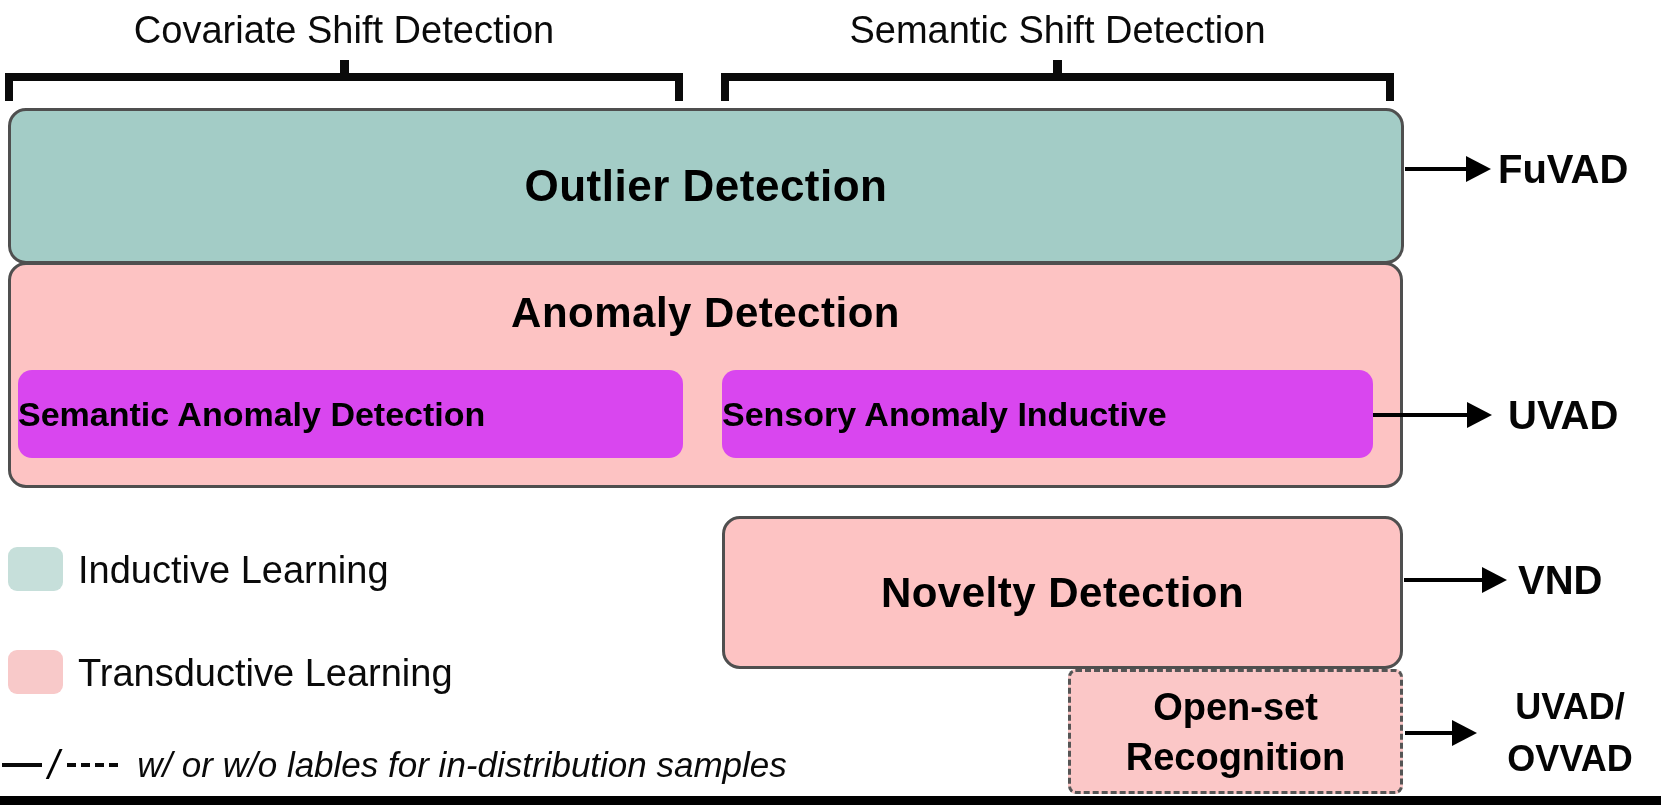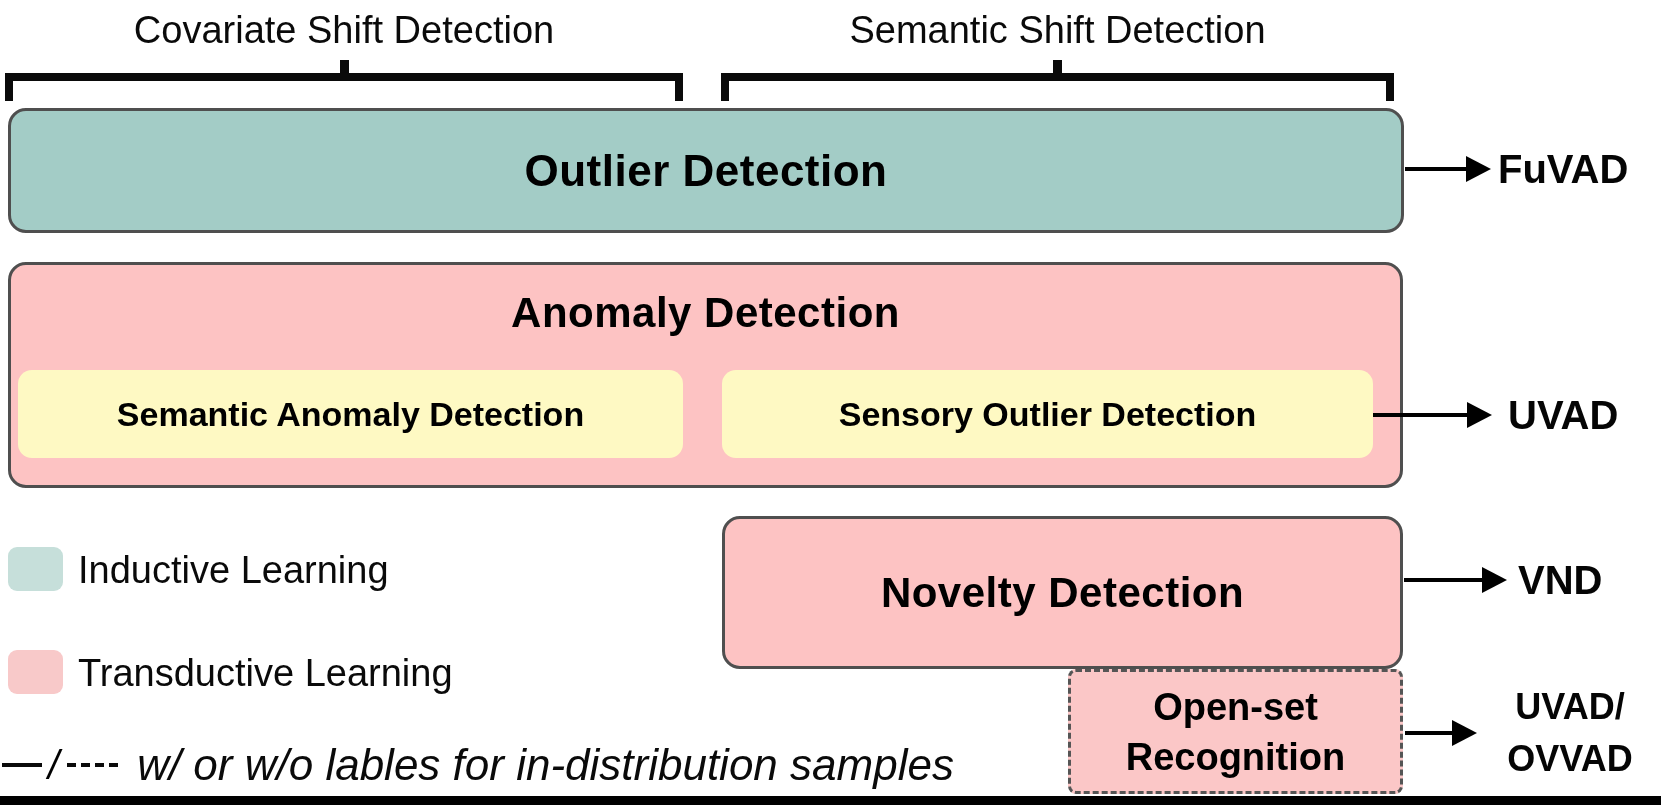--- a/index.html
+++ b/index.html
@@ -12,27 +12,27 @@
     position:absolute;top:8px;font-size:38px;line-height:44px;
     text-align:center;color:#0a0a0a;white-space:nowrap;
   }
   .bk{position:absolute;background:#0a0a0a;}
   
   .box{
     position:absolute;box-sizing:border-box;border:3px solid #4f4f4f;
     border-radius:18px;display:flex;align-items:center;justify-content:center;
   }
   .box-title{font-weight:700;font-size:44px;letter-spacing:.5px;white-space:nowrap;}
-  .outlier{left:8px;top:108px;width:1396px;height:125px;background:#a3ccc6;}
+  .outlier{left:8px;top:108px;width:1396px;height:156px;background:#a3ccc6;}
   .anomaly{left:8px;top:262px;width:1395px;height:226px;background:#fdc3c3;
     align-items:flex-start;justify-content:center;}
   .anomaly .box-title{margin-top:24px;font-size:42px;}
   .subbox{
-    position:absolute;border-radius:14px;background:#fef9c3;
-    display:flex;align-items:center;justify-content:center;
+    position:absolute;border-radius:14px;background:#d946ef;
+    display:flex;align-items:center;
   }
   .subbox .sub-title{font-weight:700;font-size:34px;white-space:nowrap;}
   .sub-semantic{left:18px;top:370px;width:665px;height:88px;}
   .sub-sensory{left:722px;top:370px;width:651px;height:88px;}
   .novelty{left:722px;top:516px;width:681px;height:153px;background:#fdc3c3;}
   .novelty .box-title{font-size:42px;}
   .openset{
     left:1068px;top:669px;width:335px;height:125px;background:#fbc7c7;
     border:3px dashed #555;border-radius:8px;flex-direction:column;
   }
@@ -62,21 +62,21 @@
   }
   .legend-inductive{left:78px;top:548px;}
   .legend-transductive{left:78px;top:651px;}
   .line-legend{
     position:absolute;left:2px;top:742px;display:flex;align-items:center;height:46px;
   }
   .solid-seg{width:40px;height:4px;background:#0a0a0a;}
   .slash{font-style:italic;font-size:40px;margin:0 8px 0 6px;}
   .dashes{display:flex;align-items:center;}
   .dash{width:9px;height:4px;background:#0a0a0a;margin-right:5px;}
-  .line-note{font-style:italic;font-size:44px;margin-left:14px;white-space:nowrap;color:#0a0a0a;}
+  .line-note{font-style:italic;font-size:35px;margin-left:14px;white-space:nowrap;color:#0a0a0a;}
   .bottom-rule{position:absolute;left:0;top:796px;width:1661px;height:9px;background:#000;}
 </style>
 </head>
 <body>
 
 <div class="canvas">
 
   <div class="bracket-label" style="left:5px;width:678px;">Covariate Shift Detection</div>
   <div class="bracket-label" style="left:721px;width:673px;">Semantic Shift Detection</div>
 
@@ -103,21 +103,21 @@
   </div>
   <div class="acronym" style="left:1498px;top:147px;">FuVAD</div>
 
   <div class="box anomaly">
     <span class="box-title">Anomaly Detection</span>
   </div>
   <div class="subbox sub-semantic">
     <span class="sub-title">Semantic Anomaly Detection</span>
   </div>
   <div class="subbox sub-sensory">
-    <span class="sub-title">Sensory Outlier Detection</span>
+    <span class="sub-title">Sensory Anomaly Inductive</span>
   </div>
   <div class="arrow" style="left:1373px;top:402px;width:119px;">
     <div class="shaft"></div>
       <div class="head"></div>
   </div>
   <div class="acronym" style="left:1508px;top:393px;">UVAD</div>
 
   <div class="box novelty">
     <span class="box-title">Novelty Detection</span>
   </div>

